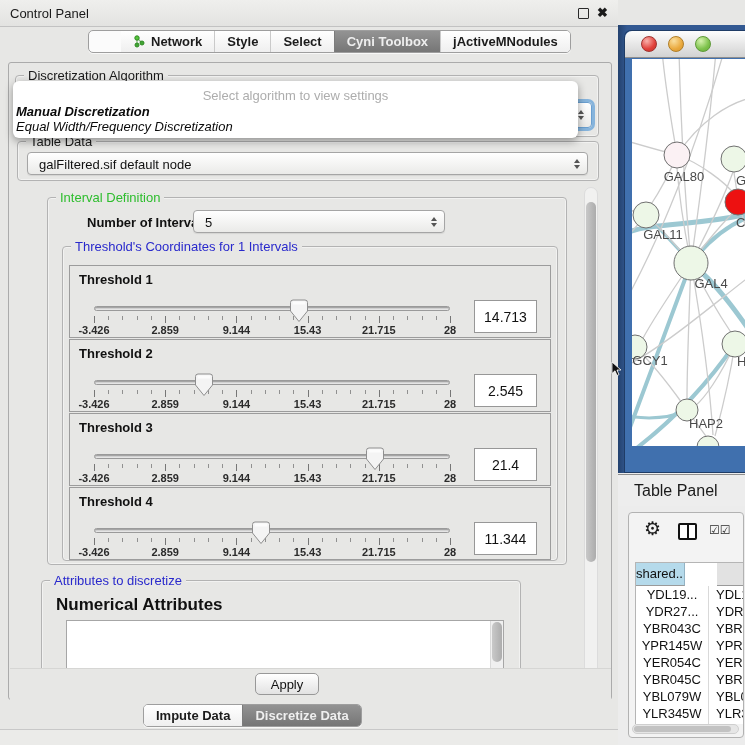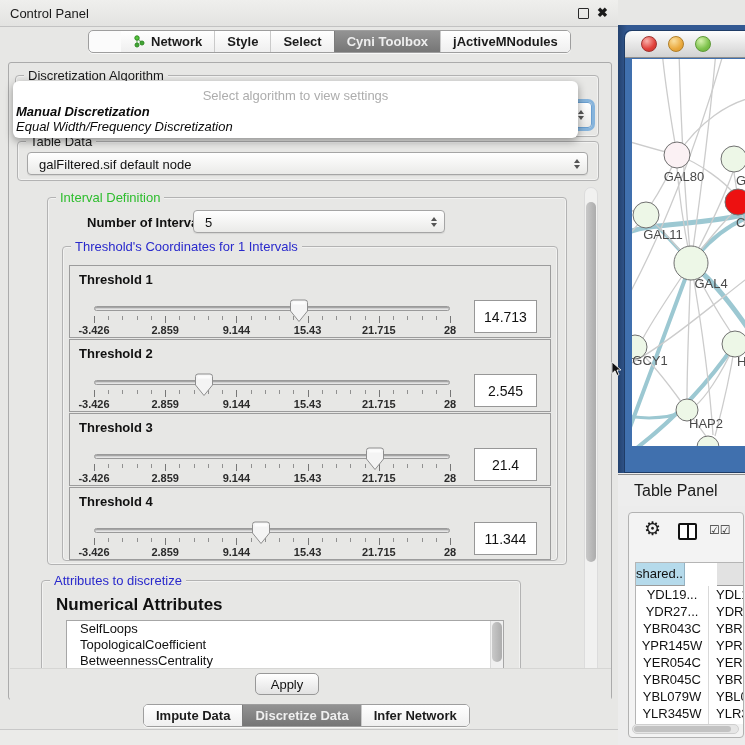--- a/index.html
+++ b/index.html
@@ -367,25 +367,20 @@
                 <div class="th-value">11.344</div>
               </div>
             </div>
         </div>
       </div>
 
       <div class="groupbox attr-group">
         <span class="gb-title t-blue">Attributes to discretize</span>
         <div class="attr-label">Numerical Attributes</div>
         <div class="listbox">
-          <div id="attr-items">
-              <div class="attr-item">SelfLoops</div>
-              <div class="attr-item">TopologicalCoefficient</div>
-              <div class="attr-item">BetweennessCentrality</div>
-            </div>
           <div class="lb-scroll">
               <div class="lb-thumb"></div>
             </div>
         </div>
       </div>
 
       <div class="vscroll">
           <div class="vthumb"></div>
         </div>
 
@@ -393,23 +388,20 @@
         <button class="apply-btn">Apply</button>
       </div>
     </div>
 
     <div class="seg-group seg-bottom" id="bottom-tabs">
         <div class="seg">
           <span>Impute Data</span>
         </div>
         <div class="seg sel">
           <span>Discretize Data</span>
-        </div>
-        <div class="seg">
-          <span>Infer Network</span>
         </div>
       </div>
     <div class="dock-bottom"></div>
   </div>
 
   <div class="rightcol">
     <div class="navy"></div>
 
     <div class="macwin">
       <div class="mactitle">

